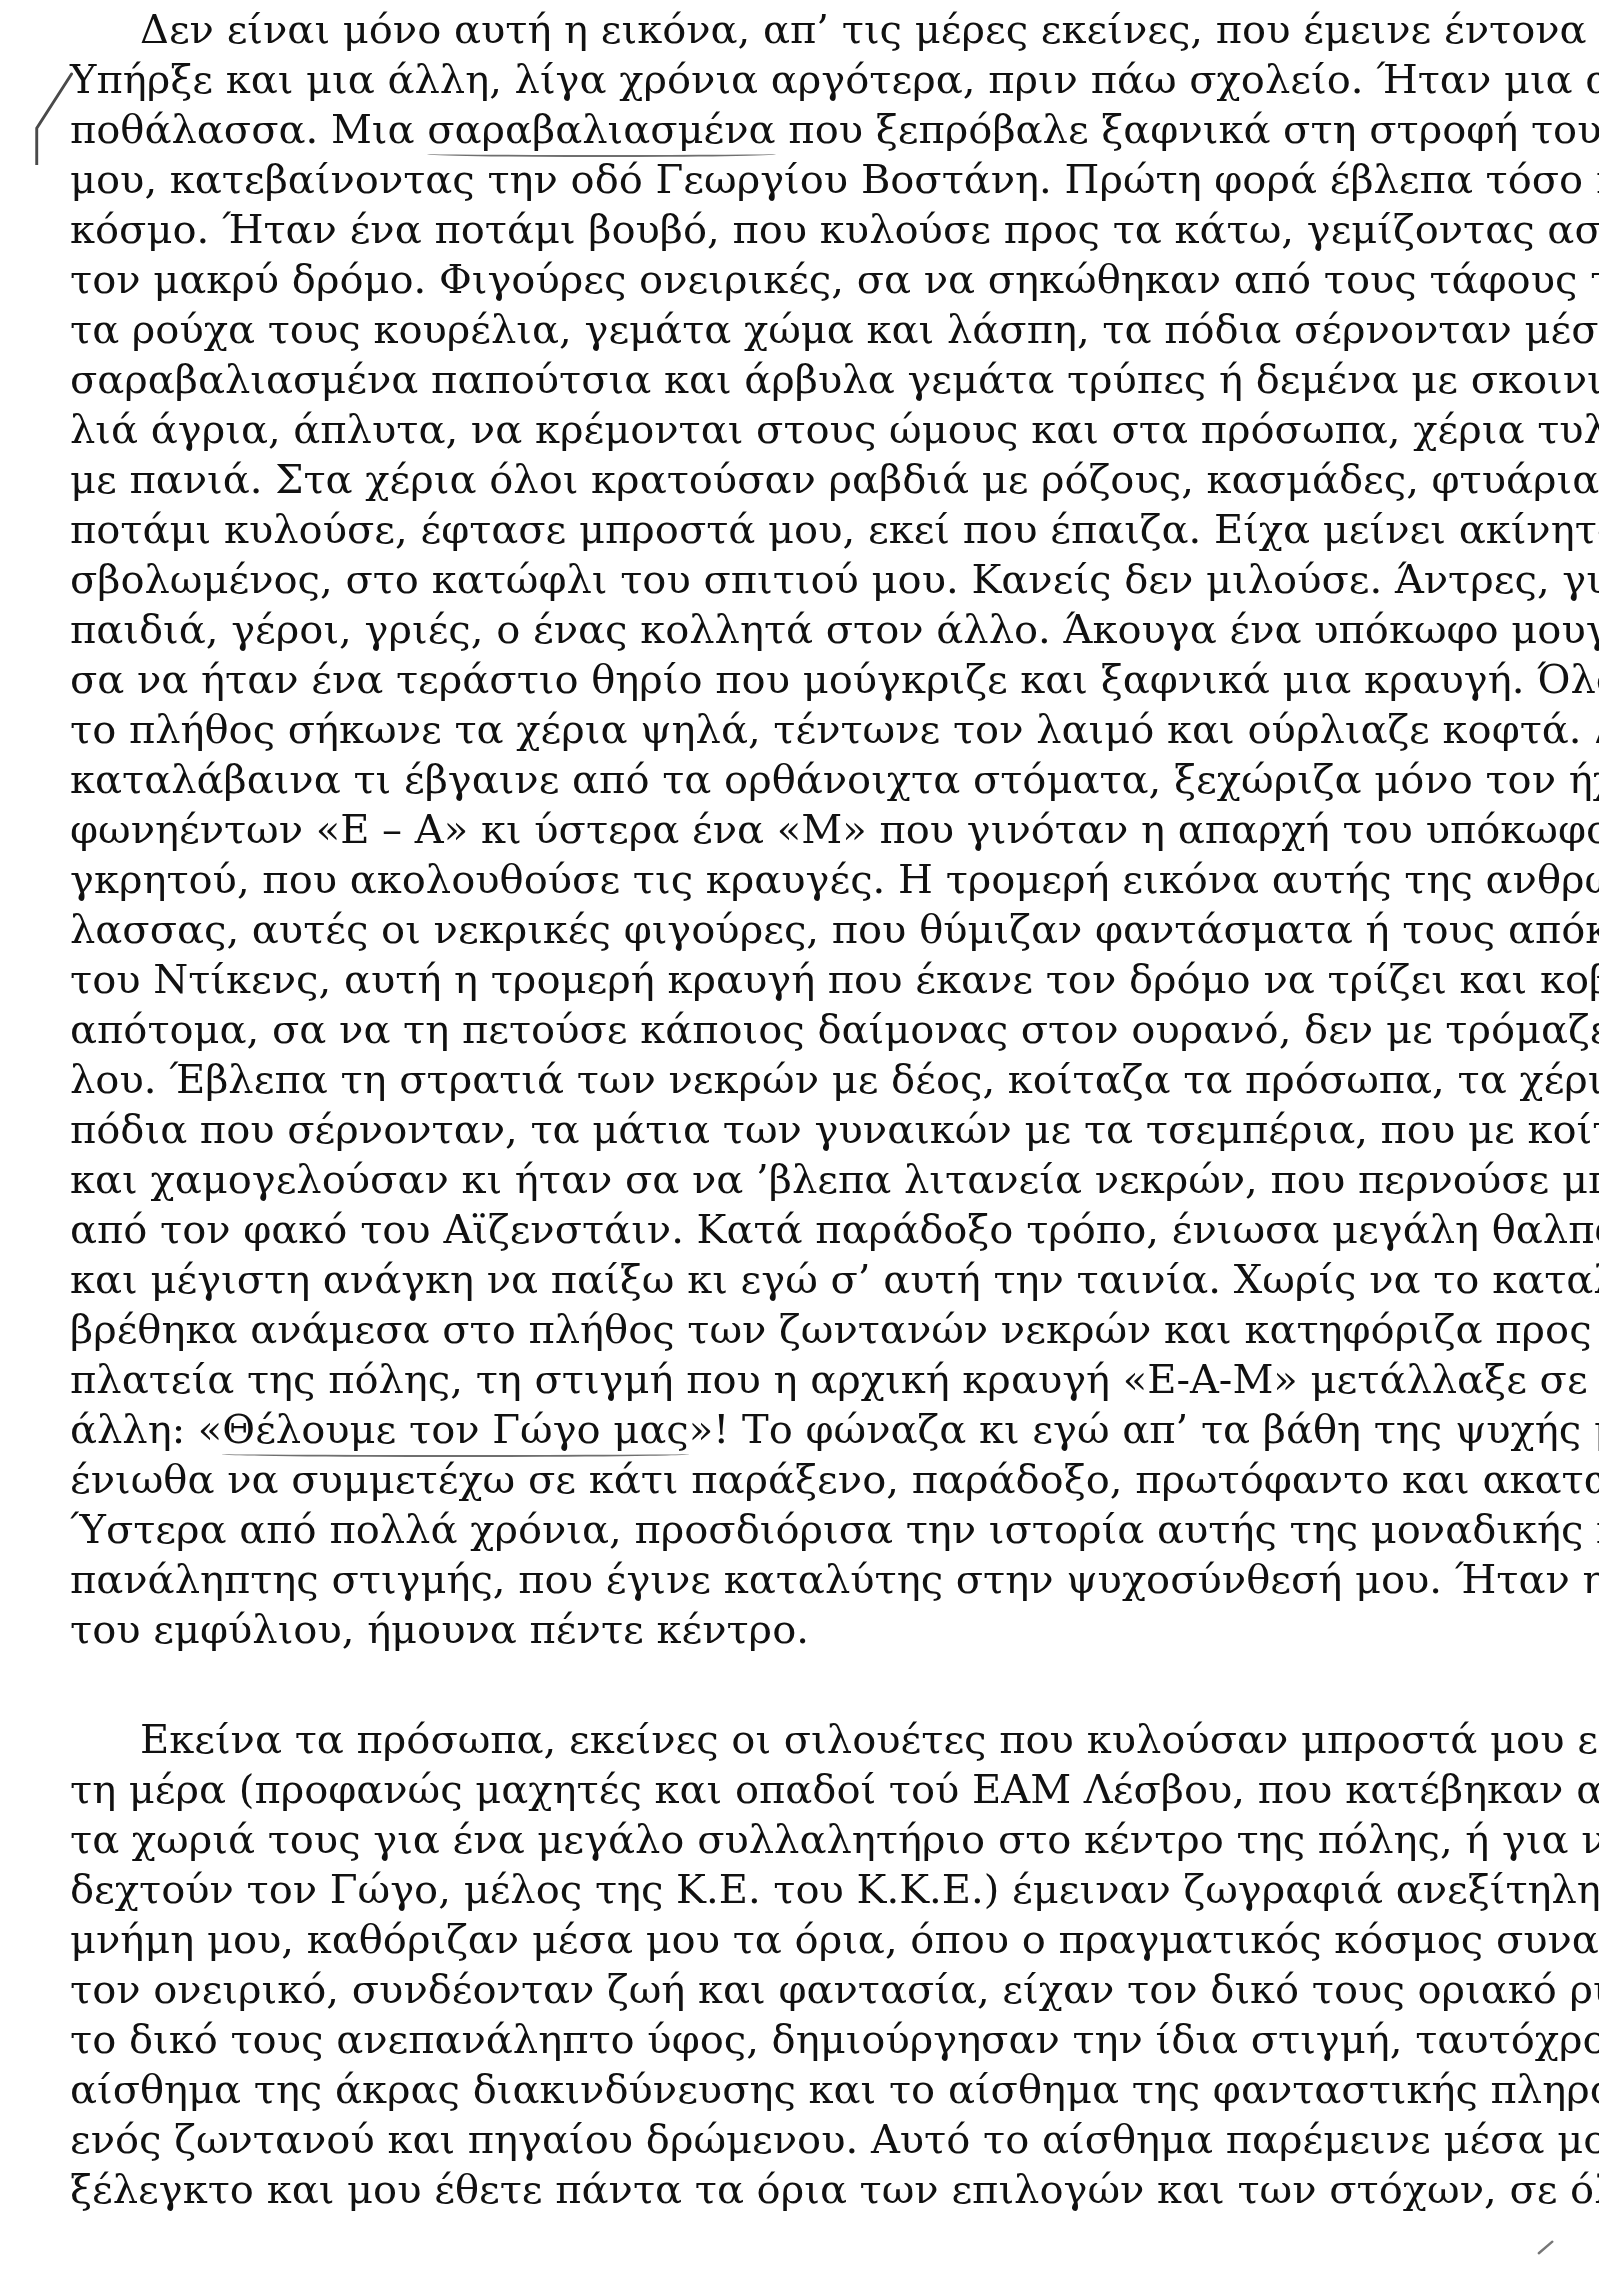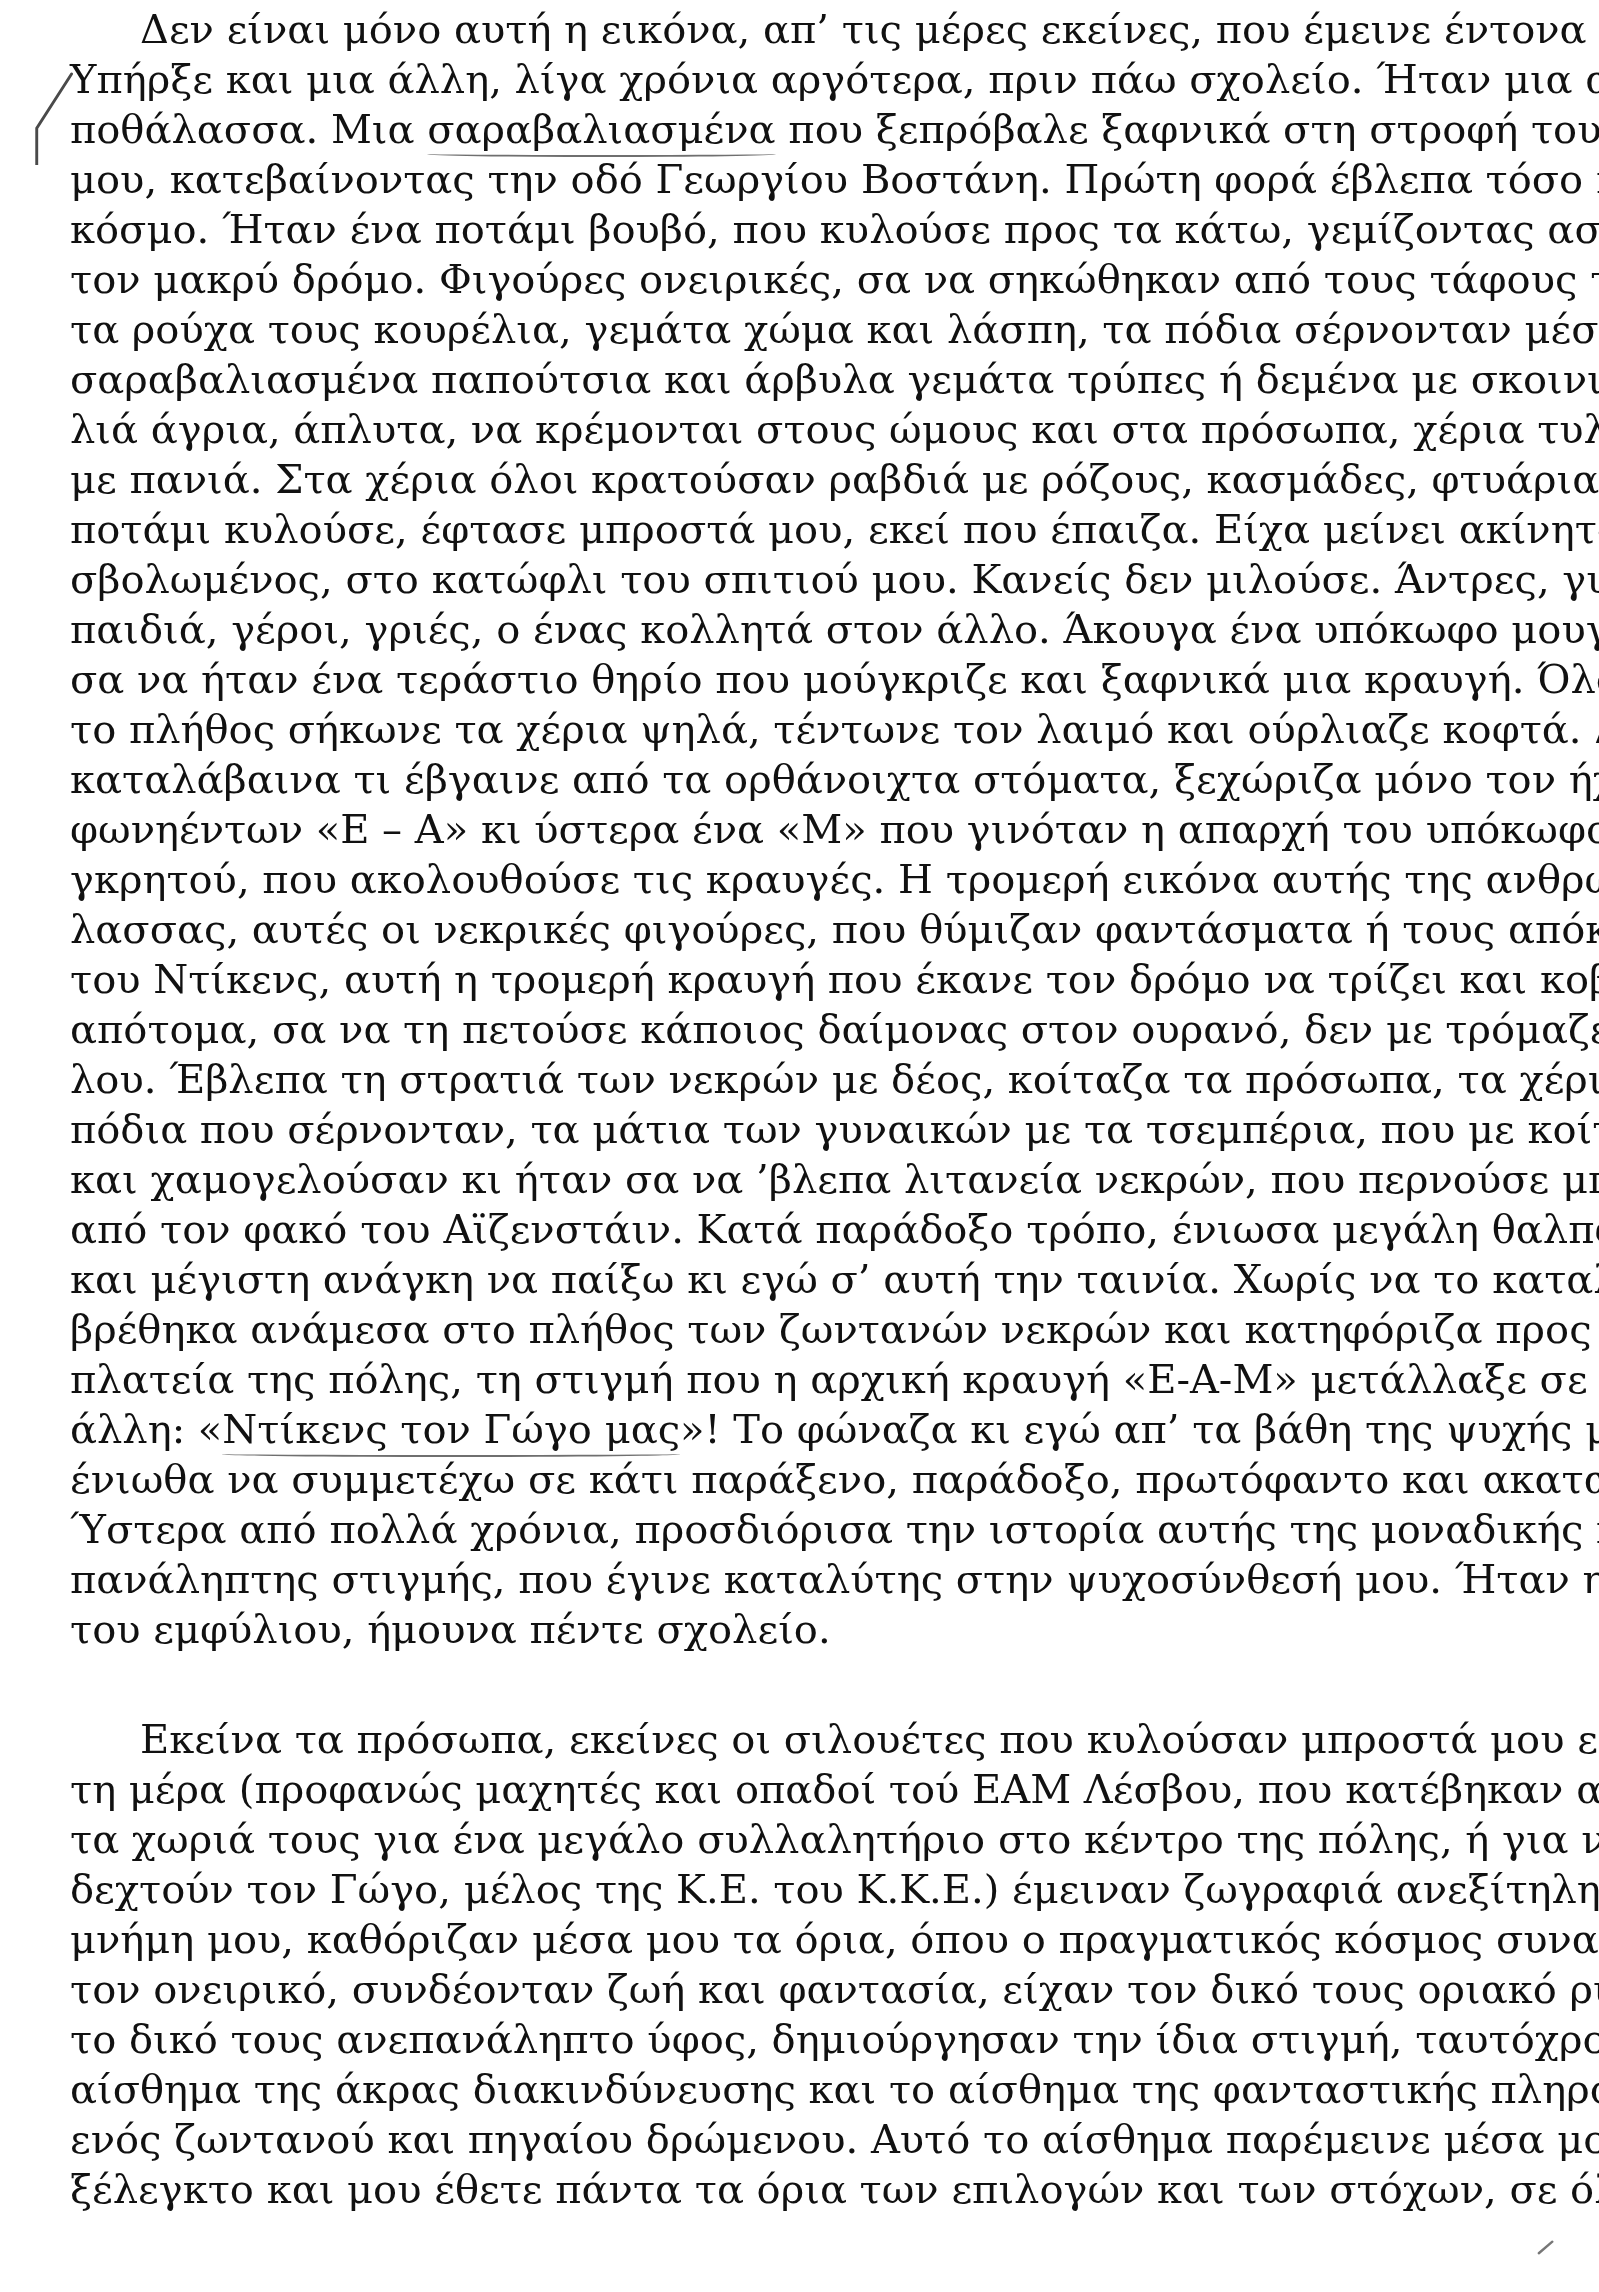--- a/index.html
+++ b/index.html
@@ -59,25 +59,25 @@
       <span class="line">λασσας, αυτές οι νεκρικές φιγούρες, που θύμιζαν φαντάσματα ή τους απόκληρους</span>
       <span class="line">του Ντίκενς, αυτή η τρομερή κραυγή που έκανε τον δρόμο να τρίζει και κοβόταν</span>
       <span class="line">απότομα, σα να τη πετούσε κάποιος δαίμονας στον ουρανό, δεν με τρόμαζε καθό-</span>
       <span class="line">λου. Έβλεπα τη στρατιά των νεκρών με δέος, κοίταζα τα πρόσωπα, τα χέρια, τα</span>
       <span class="line">πόδια που σέρνονταν, τα μάτια των γυναικών με τα τσεμπέρια, που με κοίταζαν</span>
       <span class="line">και χαμογελούσαν κι ήταν σα να ’βλεπα λιτανεία νεκρών, που περνούσε μπροστά</span>
       <span class="line">από τον φακό του Αϊζενστάιν. Κατά παράδοξο τρόπο, ένιωσα μεγάλη θαλπωρή</span>
       <span class="line">και μέγιστη ανάγκη να παίξω κι εγώ σ’ αυτή την ταινία. Χωρίς να το καταλάβω,</span>
       <span class="line">βρέθηκα ανάμεσα στο πλήθος των ζωντανών νεκρών και κατηφόριζα προς την</span>
       <span class="line">πλατεία της πόλης, τη στιγμή που η αρχική κραυγή «Ε-Α-Μ» μετάλλαξε σε μια</span>
-      <span class="line">άλλη: «<span class="ul">Ντίκενς τον Γώγο μας</span>»! Το φώναζα κι εγώ απ’ τα βάθη της ψυχής μου, κι</span>
+      <span class="line">άλλη: «<span class="ul">Θέλουμε τον Γώγο μας</span>»! Το φώναζα κι εγώ απ’ τα βάθη της ψυχής μου, κι</span>
       <span class="line">ένιωθα να συμμετέχω σε κάτι παράξενο, παράδοξο, πρωτόφαντο και ακατανόητο.</span>
       <span class="line">Ύστερα από πολλά χρόνια, προσδιόρισα την ιστορία αυτής της μοναδικής κι ανε-</span>
       <span class="line">πανάληπτης στιγμής, που έγινε καταλύτης στην ψυχοσύνθεσή μου. Ήταν η απαρχή</span>
-      <span class="line last">του εμφύλιου, ήμουνα πέντε σχολείο.</span>
+      <span class="line last">του εμφύλιου, ήμουνα πέντε κέντρο.</span>
     </div>
   <div class="para-gap"></div>
   <div class="para" id="para-1">
       <span class="line indent">Εκείνα τα πρόσωπα, εκείνες οι σιλουέτες που κυλούσαν μπροστά μου εκείνη</span>
       <span class="line">τη μέρα (προφανώς μαχητές και οπαδοί τού ΕΑΜ Λέσβου, που κατέβηκαν από</span>
       <span class="line">τα χωριά τους για ένα μεγάλο συλλαλητήριο στο κέντρο της πόλης, ή για να υπο-</span>
       <span class="line">δεχτούν τον Γώγο, μέλος της Κ.Ε. του Κ.Κ.Ε.) έμειναν ζωγραφιά ανεξίτηλη στη</span>
       <span class="line">μνήμη μου, καθόριζαν μέσα μου τα όρια, όπου ο πραγματικός κόσμος συναντούσε</span>
       <span class="line">τον ονειρικό, συνδέονταν ζωή και φαντασία, είχαν τον δικό τους οριακό ρυθμό,</span>
       <span class="line">το δικό τους ανεπανάληπτο ύφος, δημιούργησαν την ίδια στιγμή, ταυτόχρονα, το</span>

